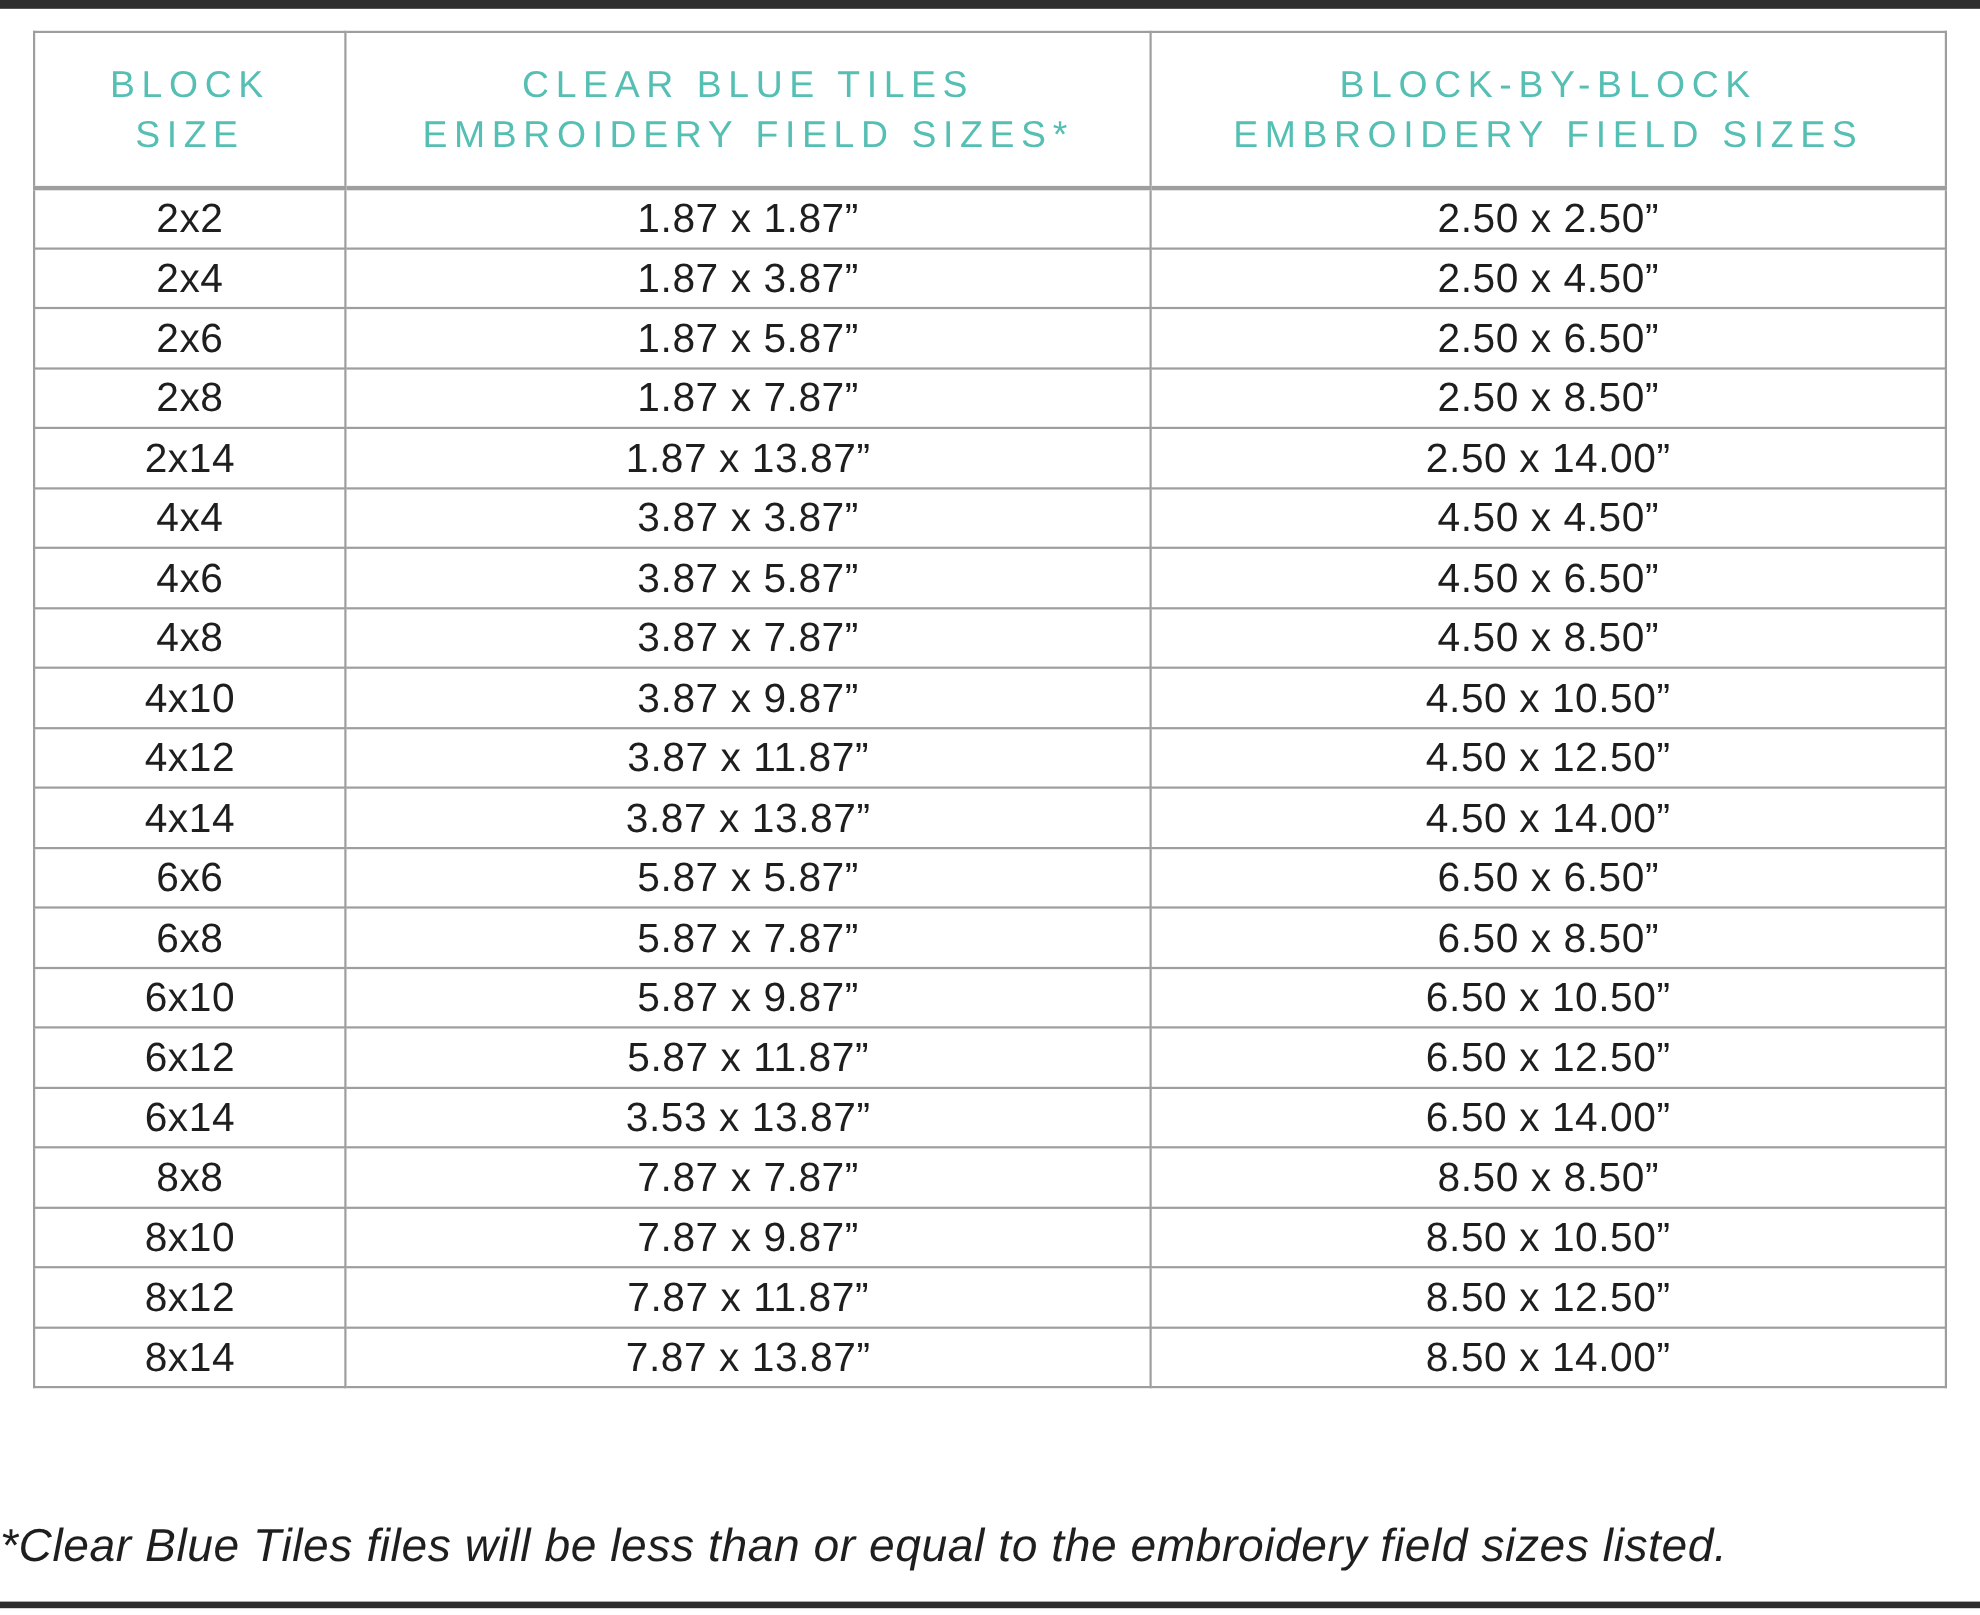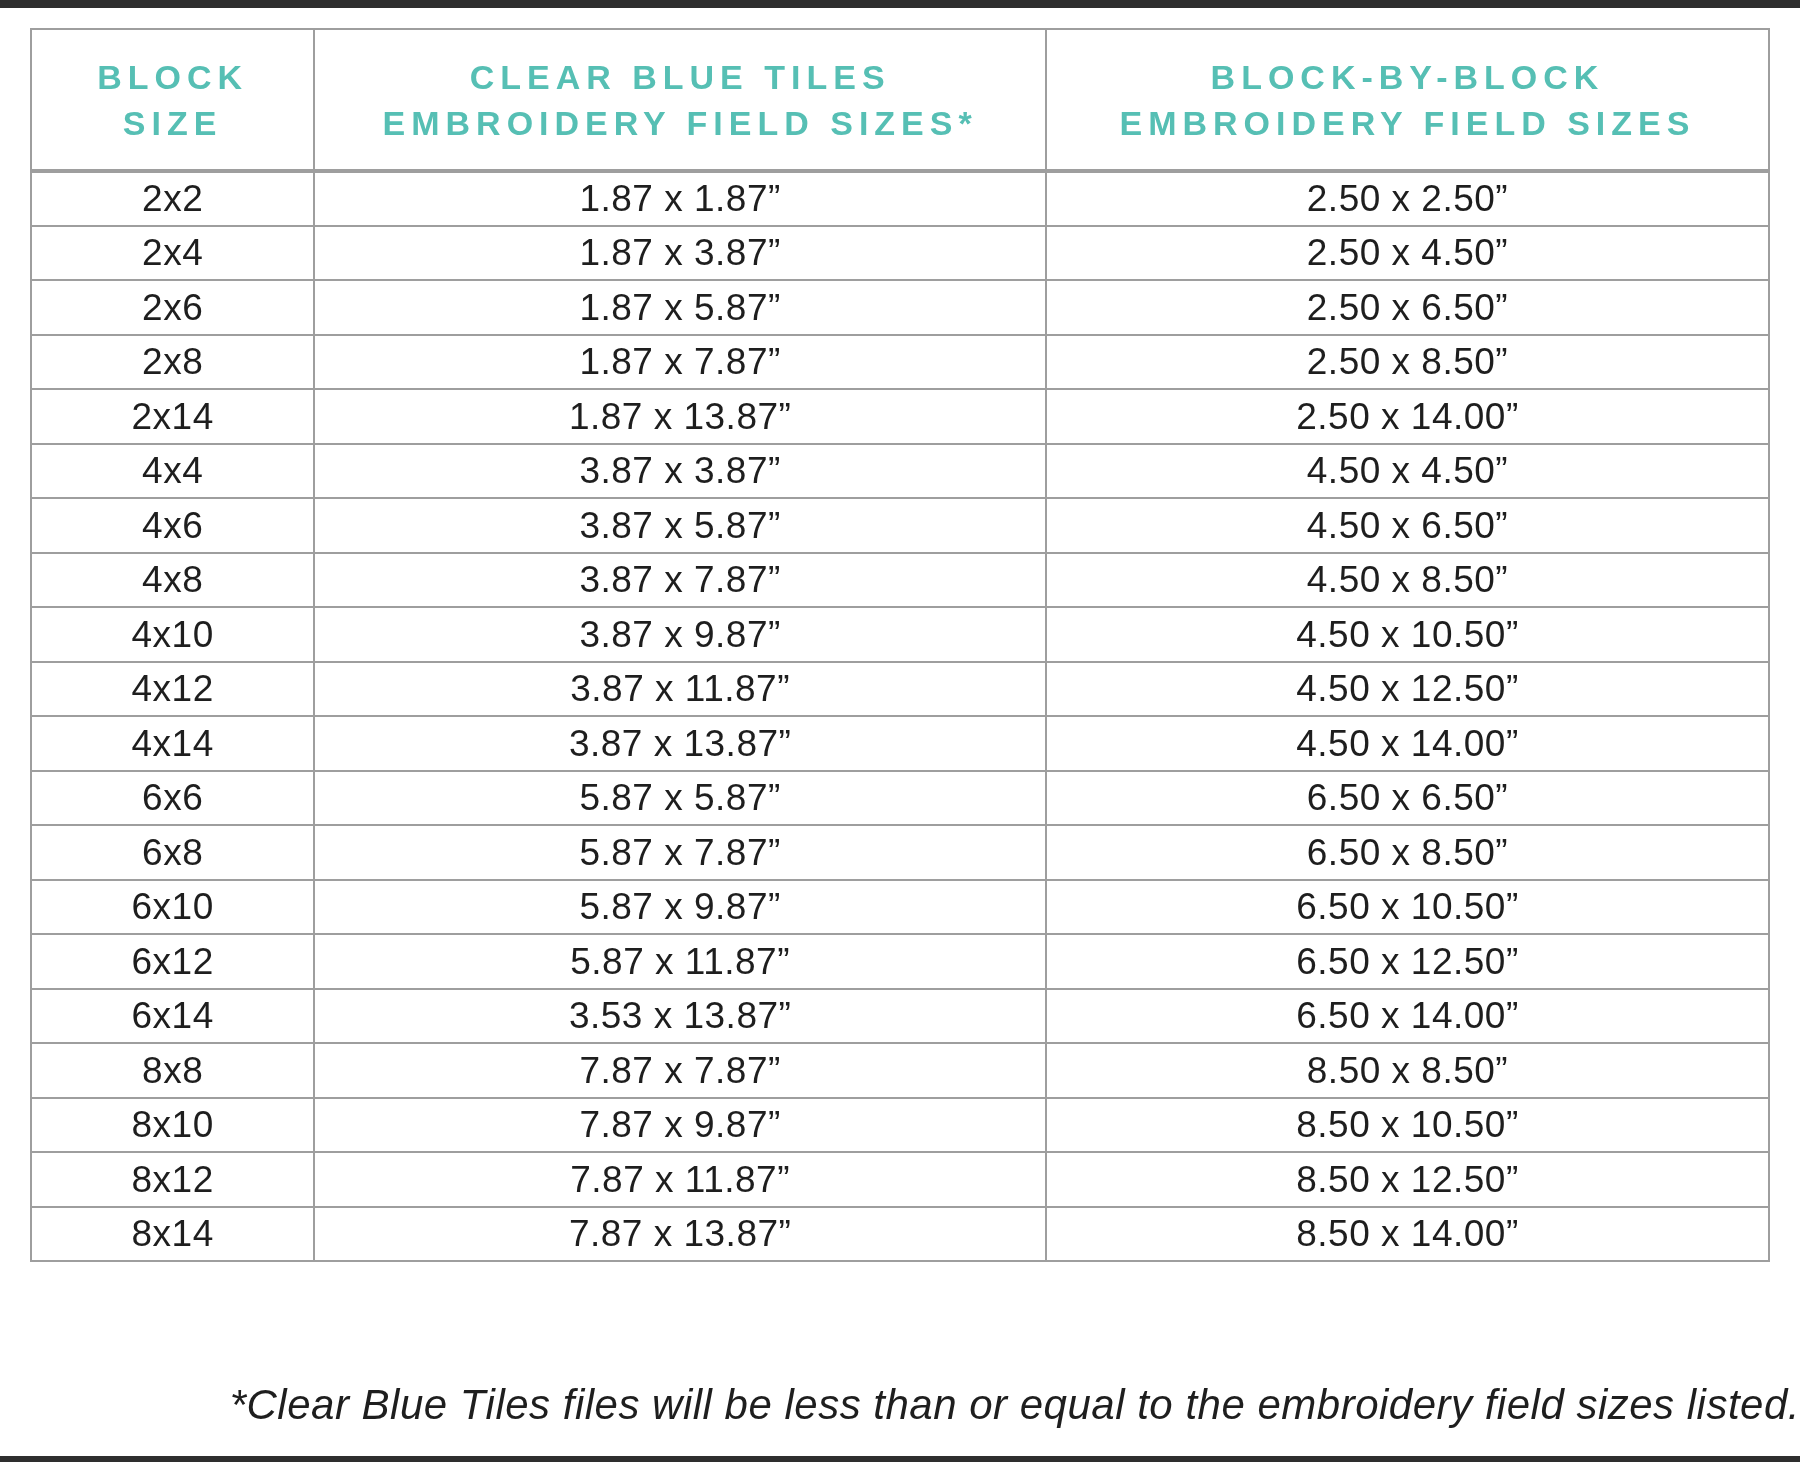--- a/index.html
+++ b/index.html
@@ -54,40 +54,40 @@
     border: 2px solid var(--grid-gray);
     text-align: center;
     vertical-align: middle;
     padding: 0;
   }
   table.size-table thead th {
     height: 142px;
     border-bottom: 4px solid var(--grid-gray);
     color: var(--header-teal);
     font-size: 34px;
-    font-weight: bold;
+    font-weight: normal;
     letter-spacing: 6px;
     line-height: 46px;
     text-transform: uppercase;
     margin-left: 16px;
   }
   table.size-table tbody td {
     height: 54.5px;
     color: var(--text-dark);
     font-size: 37px;
     line-height: 1;
     font-weight: normal;
     letter-spacing: 0.5px;
   }
   .footnote {
     position: absolute;
     left: 0;
     top: 1381px;
     width: 100%;
-    text-align: right;
+    text-align: left;
     font-size: 42px;
     font-style: italic;
     color: var(--text-dark);
     letter-spacing: 0.5px;
     white-space: nowrap;
   }
 </style>
 </head>
 <body>
 

